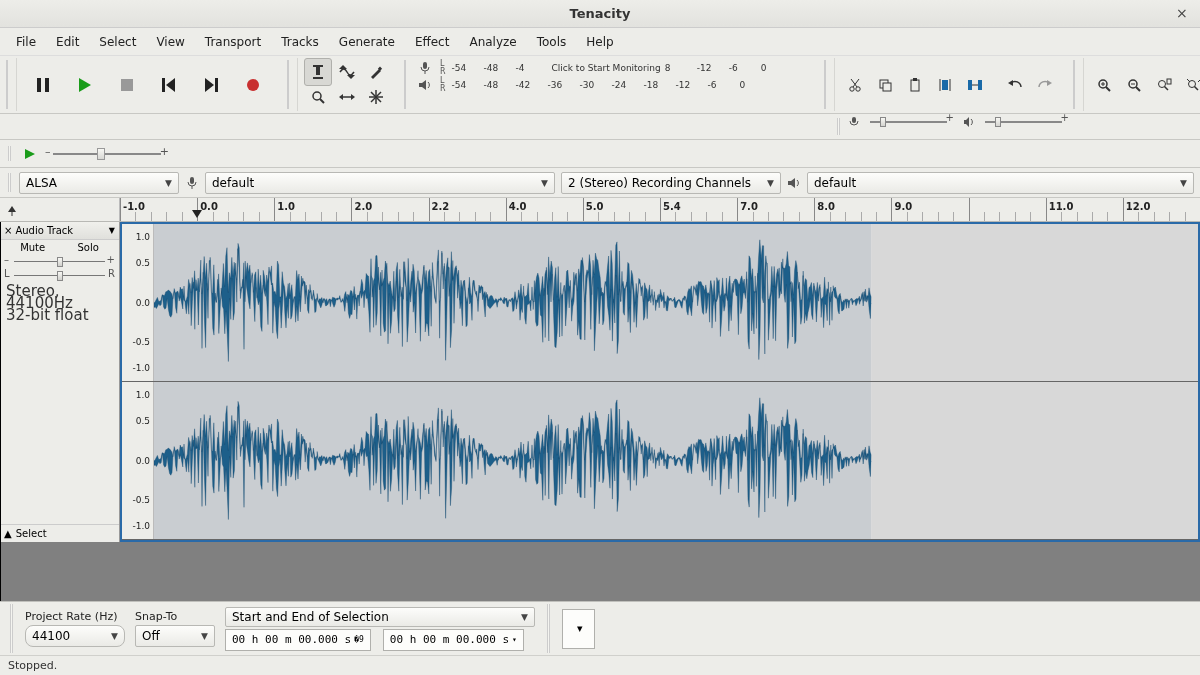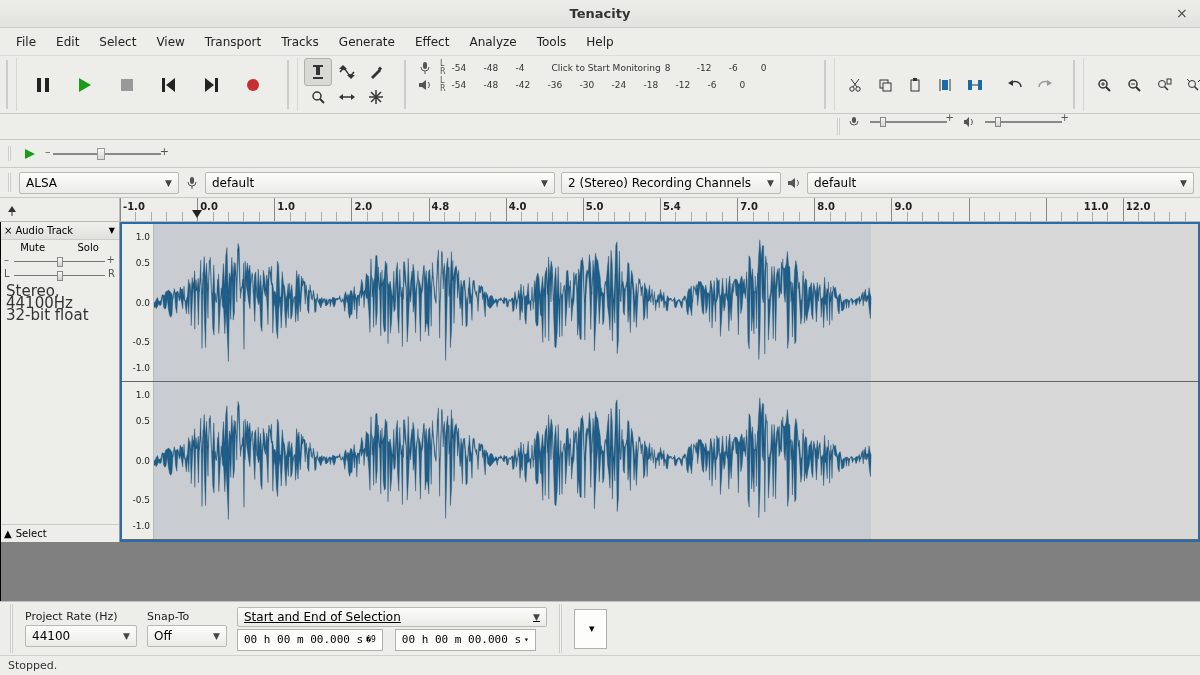--- a/index.html
+++ b/index.html
@@ -414,21 +414,21 @@
       <div class="tick" style="left: 185.143px; top: 14px; border-color: rgb(170, 170, 170);"></div>
       <div class="tick" style="left: 200.571px; top: 14px; border-color: rgb(170, 170, 170);"></div>
       <div class="tick" style="left: 216px; top: 14px; border-color: rgb(170, 170, 170);"></div>
       <div class="tick" style="left: 231.429px;"></div>
       <div class="tlabel" style="left: 234.429px;">2.0</div>
       <div class="tick" style="left: 246.857px; top: 14px; border-color: rgb(170, 170, 170);"></div>
       <div class="tick" style="left: 262.286px; top: 14px; border-color: rgb(170, 170, 170);"></div>
       <div class="tick" style="left: 277.714px; top: 14px; border-color: rgb(170, 170, 170);"></div>
       <div class="tick" style="left: 293.143px; top: 14px; border-color: rgb(170, 170, 170);"></div>
       <div class="tick" style="left: 308.571px;"></div>
-      <div class="tlabel" style="left: 311.571px;">4.8</div>
+      <div class="tlabel" style="left: 311.571px;">2.2</div>
       <div class="tick" style="left: 324px; top: 14px; border-color: rgb(170, 170, 170);"></div>
       <div class="tick" style="left: 339.429px; top: 14px; border-color: rgb(170, 170, 170);"></div>
       <div class="tick" style="left: 354.857px; top: 14px; border-color: rgb(170, 170, 170);"></div>
       <div class="tick" style="left: 370.286px; top: 14px; border-color: rgb(170, 170, 170);"></div>
       <div class="tick" style="left: 385.714px;"></div>
       <div class="tlabel" style="left: 388.714px;">4.0</div>
       <div class="tick" style="left: 401.143px; top: 14px; border-color: rgb(170, 170, 170);"></div>
       <div class="tick" style="left: 416.571px; top: 14px; border-color: rgb(170, 170, 170);"></div>
       <div class="tick" style="left: 432px; top: 14px; border-color: rgb(170, 170, 170);"></div>
       <div class="tick" style="left: 447.429px; top: 14px; border-color: rgb(170, 170, 170);"></div>
@@ -462,21 +462,21 @@
       <div class="tick" style="left: 802.286px; top: 14px; border-color: rgb(170, 170, 170);"></div>
       <div class="tick" style="left: 817.714px; top: 14px; border-color: rgb(170, 170, 170);"></div>
       <div class="tick" style="left: 833.143px; top: 14px; border-color: rgb(170, 170, 170);"></div>
       <div class="tick" style="left: 848.571px;"></div>
       <div class="tlabel" style="left: 866px; margin-top: 38px;">10.0</div>
       <div class="tick" style="left: 864px; top: 14px; border-color: rgb(170, 170, 170);"></div>
       <div class="tick" style="left: 879.429px; top: 14px; border-color: rgb(170, 170, 170);"></div>
       <div class="tick" style="left: 894.857px; top: 14px; border-color: rgb(170, 170, 170);"></div>
       <div class="tick" style="left: 910.286px; top: 14px; border-color: rgb(170, 170, 170);"></div>
       <div class="tick" style="left: 925.714px;"></div>
-      <div class="tlabel" style="left: 928.714px; margin-left: 35px;">11.0</div>
+      <div class="tlabel" style="left: 928.714px;">11.0</div>
       <div class="tick" style="left: 941.143px; top: 14px; border-color: rgb(170, 170, 170);"></div>
       <div class="tick" style="left: 956.571px; top: 14px; border-color: rgb(170, 170, 170);"></div>
       <div class="tick" style="left: 972px; top: 14px; border-color: rgb(170, 170, 170);"></div>
       <div class="tick" style="left: 987.429px; top: 14px; border-color: rgb(170, 170, 170);"></div>
       <div class="tick" style="left: 1002.86px;"></div>
       <div class="tlabel" style="left: 1005.86px;">12.0</div>
       <div class="tick" style="left: 1018.29px; top: 14px; border-color: rgb(170, 170, 170);"></div>
       <div class="tick" style="left: 1033.71px; top: 14px; border-color: rgb(170, 170, 170);"></div>
       <div class="tick" style="left: 1049.14px; top: 14px; border-color: rgb(170, 170, 170);"></div>
       <div class="tick" style="left: 1064.57px; top: 14px; border-color: rgb(170, 170, 170);"></div>
@@ -565,34 +565,34 @@
       </div>
     </div>
     <div class="graybelow"></div>
   </div>
 </div>
 
 <div class="bottombar">
   <div class="sep"></div>
   <div class="bb-col">
     <span class="lbl">Project Rate (Hz)</span>
-    <div class="dropdown" style="width:112px;">
+    <div class="dropdown" style="width:100px;border-radius:8px;">
       <span>44100</span>
         <span class="dd-arrow">▼</span>
     </div>
   </div>
   <div class="bb-col">
     <span class="lbl">Snap-To</span>
     <div class="dropdown" style="width:80px;">
       <span>Off</span>
         <span class="dd-arrow">▼</span>
     </div>
   </div>
   <div class="bb-col">
-    <div class="dropdown" style="width:310px;height:20px;text-decoration:underline;">
+    <div class="dropdown" style="width:310px;height:20px;">
       <span>Start and End of Selection</span>
         <span class="dd-arrow">▼</span>
     </div>
     <div style="display:flex;gap:12px;">
       <div class="timebox">
           <span>00 h 00 m 00.000 s</span>
           <span style="font-size:8px;">�9</span>
         </div>
       <div class="timebox">
           <span>00 h 00 m 00.000 s</span>

